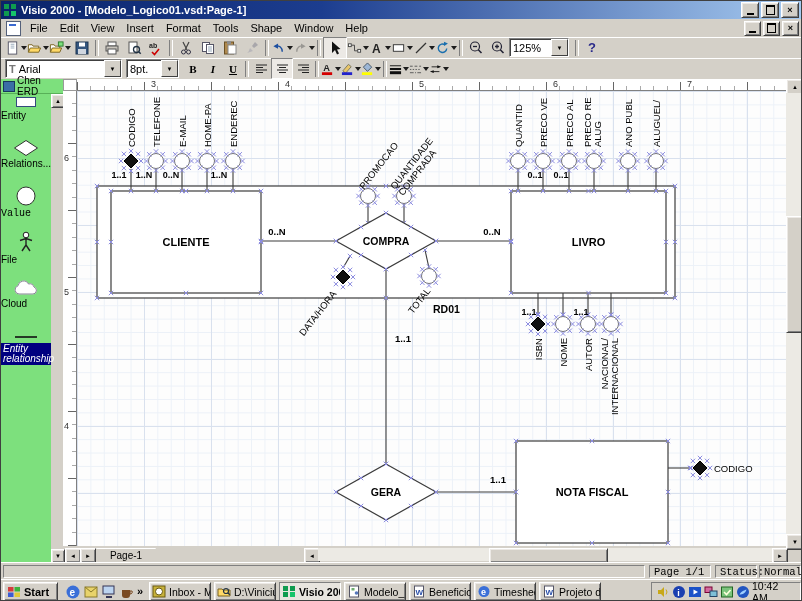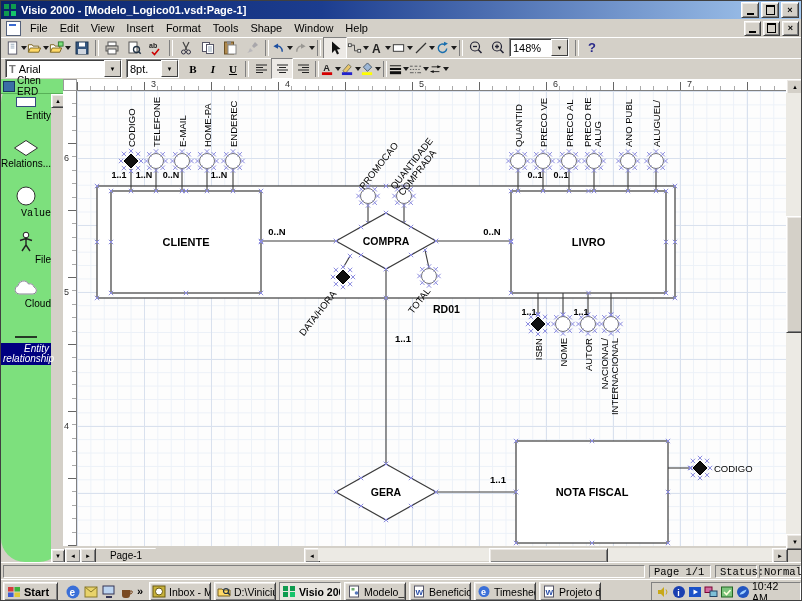--- a/index.html
+++ b/index.html
@@ -37,27 +37,27 @@
   .dd{width:0;height:0;border:3px solid transparent;border-top:4px solid #1c1c1c;margin-left:1px;margin-top:4px;flex:none;}
   .combo{height:17px;display:flex;align-items:center;background:#fff;
     border:1px solid;border-color:#808080 #fff #fff #808080;box-shadow:inset 1px 1px 0 #404040;
     padding-left:3px;margin-right:4px;flex:none;}
   .combo .cv{flex:1;white-space:nowrap;overflow:hidden;}
   .combo .cb{width:15px;height:15px;margin-left:2px;display:flex;align-items:center;justify-content:center;
     font-size:6px;background:#d4d0c8;border:1px solid;border-color:#fff #404040 #404040 #fff;}
   .fmtbtn{width:20px;height:19px;display:flex;align-items:center;justify-content:center;font-weight:700;flex:none;}
   .fmtbtn.pressed{border:1px solid;border-color:#808080 #fff #fff #808080;background:#ece9e5;}
   
-  .stencil{position:absolute;left:0;top:78px;width:62px;height:483px;background:#7de07d;border-radius:24px;}
+  .stencil{position:absolute;left:0;top:78px;width:62px;height:483px;background:#7de07d;}
   .stencil-header{position:absolute;left:0;top:0;width:62px;height:14px;background:#7de07d;
     border-bottom:1px solid #58b058;display:flex;align-items:center;font-size:10px;font-weight:400;}
   .stencil-header .shicon{width:10px;height:9px;background:#3a6ea5;border:1px solid #17365c;margin:0 2px 0 2px;flex:none;}
   .stencil-scroll{position:absolute;left:50px;top:15px;width:12px;height:468px;background:#d4d0c8;}
   .sbtn{position:absolute;display:flex;align-items:center;justify-content:center;font-size:6px;color:#000;}
-  .st-item{position:absolute;left:0;width:50px;text-align:right;}
+  .st-item{position:absolute;left:0;width:50px;text-align:left;}
   .st-item .sicon{display:block;margin:0 auto 2px auto;}
   .st-label{font-size:10px;line-height:10px;}
   .st-label.sel{background:#000080;color:#fff;padding:1px 2px;}
   
   .corner{position:absolute;left:62px;top:78px;width:14px;height:12px;background:#fff;border:1px solid #999;box-sizing:border-box;}
   .hruler{position:absolute;left:76px;top:78px;width:709px;height:12px;background:#fff;border-bottom:1px solid #808080;
     background-image:repeating-linear-gradient(90deg,#666 0 1px,transparent 1px 67px),
                      repeating-linear-gradient(90deg,#aaa 0 1px,transparent 1px 13.4px);
     background-size:100% 8px,100% 4px;background-position:0 100%,0 100%;background-repeat:no-repeat;box-sizing:border-box;}
   .vruler{position:absolute;left:62px;top:90px;width:14px;height:455px;background:#fff;border-right:1px solid #808080;
@@ -279,21 +279,21 @@
         </svg>
       </span>
     <span class="tbtn">
         <svg width="16" height="16" viewBox="0 0 16 16">
           <circle cx="7" cy="6.5" r="4.5" fill="none" stroke="#223" stroke-width="1.2"></circle>
           <path d="M10.3 9.8l3.2 3.2" stroke="#223" stroke-width="1.6"></path>
           <path d="M5 6.5h4M7 4.5v4" stroke="#223" stroke-width="1.3"></path>
         </svg>
       </span>
     <span class="combo" style="width:55px">
-      <span class="cv">148%</span>
+      <span class="cv">125%</span>
       <span class="cb">▼</span>
     </span>
     <i class="vsep"></i>
     <span class="tbtn">
         <span style="font-size:13px;font-weight:700;color:#2a2a8a;">?</span>
       </span>
   </div>
 
   <div class="toolbar" id="tb2">
     <span class="combo" style="width:112px">

